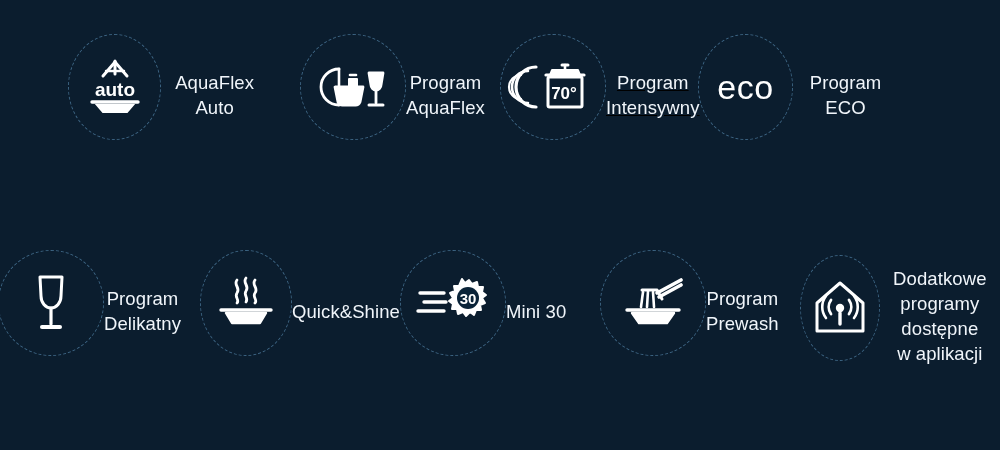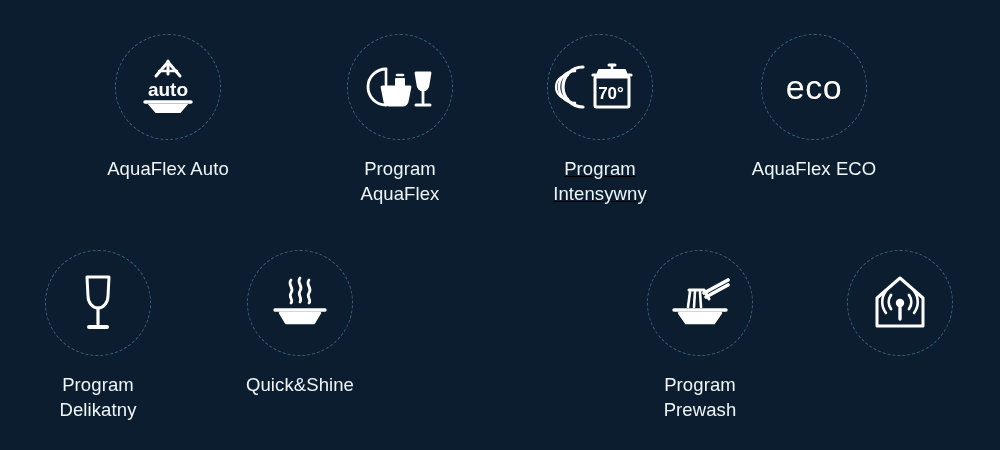--- a/index.html
+++ b/index.html
@@ -24,21 +24,21 @@
     background:
       radial-gradient(ellipse 760px 420px at 50% 118%, rgba(10,86,132,0.95) 0%, rgba(8,62,98,0.55) 38%, rgba(8,40,64,0.12) 68%, rgba(0,0,0,0) 100%),
       linear-gradient(to bottom, #0b1c2c 0%, #0a1c2d 28%, #0a2338 58%, #073150 86%, #063category 100%),
       linear-gradient(to bottom, #0b1c2c 0%, #0a1c2d 28%, #0a2338 58%, #073150 86%, #06375a 100%);
     overflow: hidden;
   }
 
   .tile {
     position: absolute;
     display: flex;
-    flex-direction: column;
+    flex-direction: row;
     align-items: center;
     width: 200px;
   }
 
   .circle {
     width: 106px;
     height: 106px;
     border-radius: 50%;
     border: 1px dashed rgba(96,150,190,0.58);
     display: flex;
@@ -72,21 +72,21 @@
     font-size: 34px;
     color: #ffffff;
     letter-spacing: 0.5px;
     font-weight: 400;
   }
 
   
   #tile-0 { left: 68px;  top: 34px; }
   #tile-1 { left: 300px; top: 34px; }
   #tile-2 { left: 500px; top: 34px; text-decoration: underline; }
-  #tile-3 { left: 714px; top: 34px; }
+  #tile-3 { left: 698px; top: 34px; }
   
   #tile-4 { left: -2px;  top: 250px; }
   #tile-5 { left: 200px; top: 250px; }
   #tile-6 { left: 400px; top: 250px; }
   #tile-7 { left: 600px; top: 250px; }
   #tile-8 { left: 800px; top: 250px; }
 </style>
 </head>
 <body>
 
@@ -152,21 +152,21 @@
       </span>
     </div>
     <div class="label">Program
 Intensywny</div>
   </div>
 
   <div class="tile" id="tile-3">
     <div class="circle">
       <span class="glyph eco-text">eco</span>
     </div>
-    <div class="label">AquaFlex ECO</div>
+    <div class="label">Program ECO</div>
   </div>
 
   <div class="tile" id="tile-4">
     <div class="circle">
       <span class="glyph">
         <svg width="40" height="58" viewBox="0 0 40 58" fill="none" stroke="#ffffff" stroke-width="3" stroke-linecap="round" stroke-linejoin="round">
           <path d="M9 3 L31 3 L30 22 A10 12 0 0 1 10 22 Z"></path>
           <path d="M20 34 L20 50" stroke-width="3.2"></path>
           <path d="M11 53 L29 53" stroke-width="4"></path>
         </svg>
@@ -186,20 +186,37 @@
           <path d="M40 4 C36 9 44 12 40 17 C37 21 43 24 40 27"></path>
 
           <path d="M6 34 L56 34" stroke-width="3.4"></path>
           <path d="M11 37 L51 37 L45 47 L17 47 Z" fill="#ffffff" stroke="#ffffff" stroke-width="2.4"></path>
         </svg>
       </span>
     </div>
     <div class="label">Quick&amp;Shine</div>
   </div>
 
+  <div class="tile" id="tile-6">
+    <div class="circle">
+      <span class="glyph">
+        <svg width="70" height="52" viewBox="0 0 70 52" fill="none" stroke="#ffffff" stroke-width="3" stroke-linecap="round" stroke-linejoin="round">
+
+          <path d="M2 16 L26 16" stroke-width="3.4"></path>
+          <path d="M6 25 L28 25" stroke-width="3.4"></path>
+          <path d="M0 34 L26 34" stroke-width="3.4"></path>
+
+          <path d="M44 2 L47 6 L51 3 L54 7 L59 5 L60 10 L65 10 L64 15 L68 18 L64 21 L67 26 L62 28 L63 33 L58 33 L56 38 L52 35 L48 39 L45 35 L40 37 L39 32 L34 32 L35 27 L31 24 L35 21 L32 16 L37 14 L36 9 L41 9 Z" fill="#ffffff" stroke="#ffffff" stroke-width="2"></path>
+          <circle cx="50" cy="21" r="11" fill="#0a2338" stroke="none"></circle>
+          <text x="50" y="27" fill="#ffffff" stroke="none" font-family="Liberation Sans, sans-serif" font-size="15" font-weight="700" text-anchor="middle">30</text>
+        </svg>
+      </span>
+    </div>
+    <div class="label">Mini 30</div>
+  </div>
 
   <div class="tile" id="tile-7">
     <div class="circle">
       <span class="glyph">
         <svg width="64" height="54" viewBox="0 0 64 54" fill="none" stroke="#ffffff" stroke-width="2.8" stroke-linecap="round" stroke-linejoin="round">
 
           <path d="M60 4 L36 17" stroke-width="3.6"></path>
           <path d="M60 9 L38 21" stroke-width="3.6"></path>
           <path d="M36 14 L41 23" stroke-width="3"></path>
 
@@ -224,15 +241,18 @@
           <path d="M5 23 L28 3 L51 23 L51 51 L5 51 Z"></path>
           <path d="M28 44 L28 33" stroke-width="3.4"></path>
           <circle cx="28" cy="28" r="4.2" fill="#ffffff" stroke="none"></circle>
           <path d="M19 34 A12 12 0 0 1 19 20" stroke-width="2.8"></path>
           <path d="M37 20 A12 12 0 0 1 37 34" stroke-width="2.8"></path>
           <path d="M14 38 A18 18 0 0 1 14 16" stroke-width="2.6"></path>
           <path d="M42 16 A18 18 0 0 1 42 38" stroke-width="2.6"></path>
         </svg>
       </span>
     </div>
+    <div class="label">Dodatkowe
+programy dostępne
+w aplikacji</div>
   </div>
 
 </div>
 
 </body></html>

